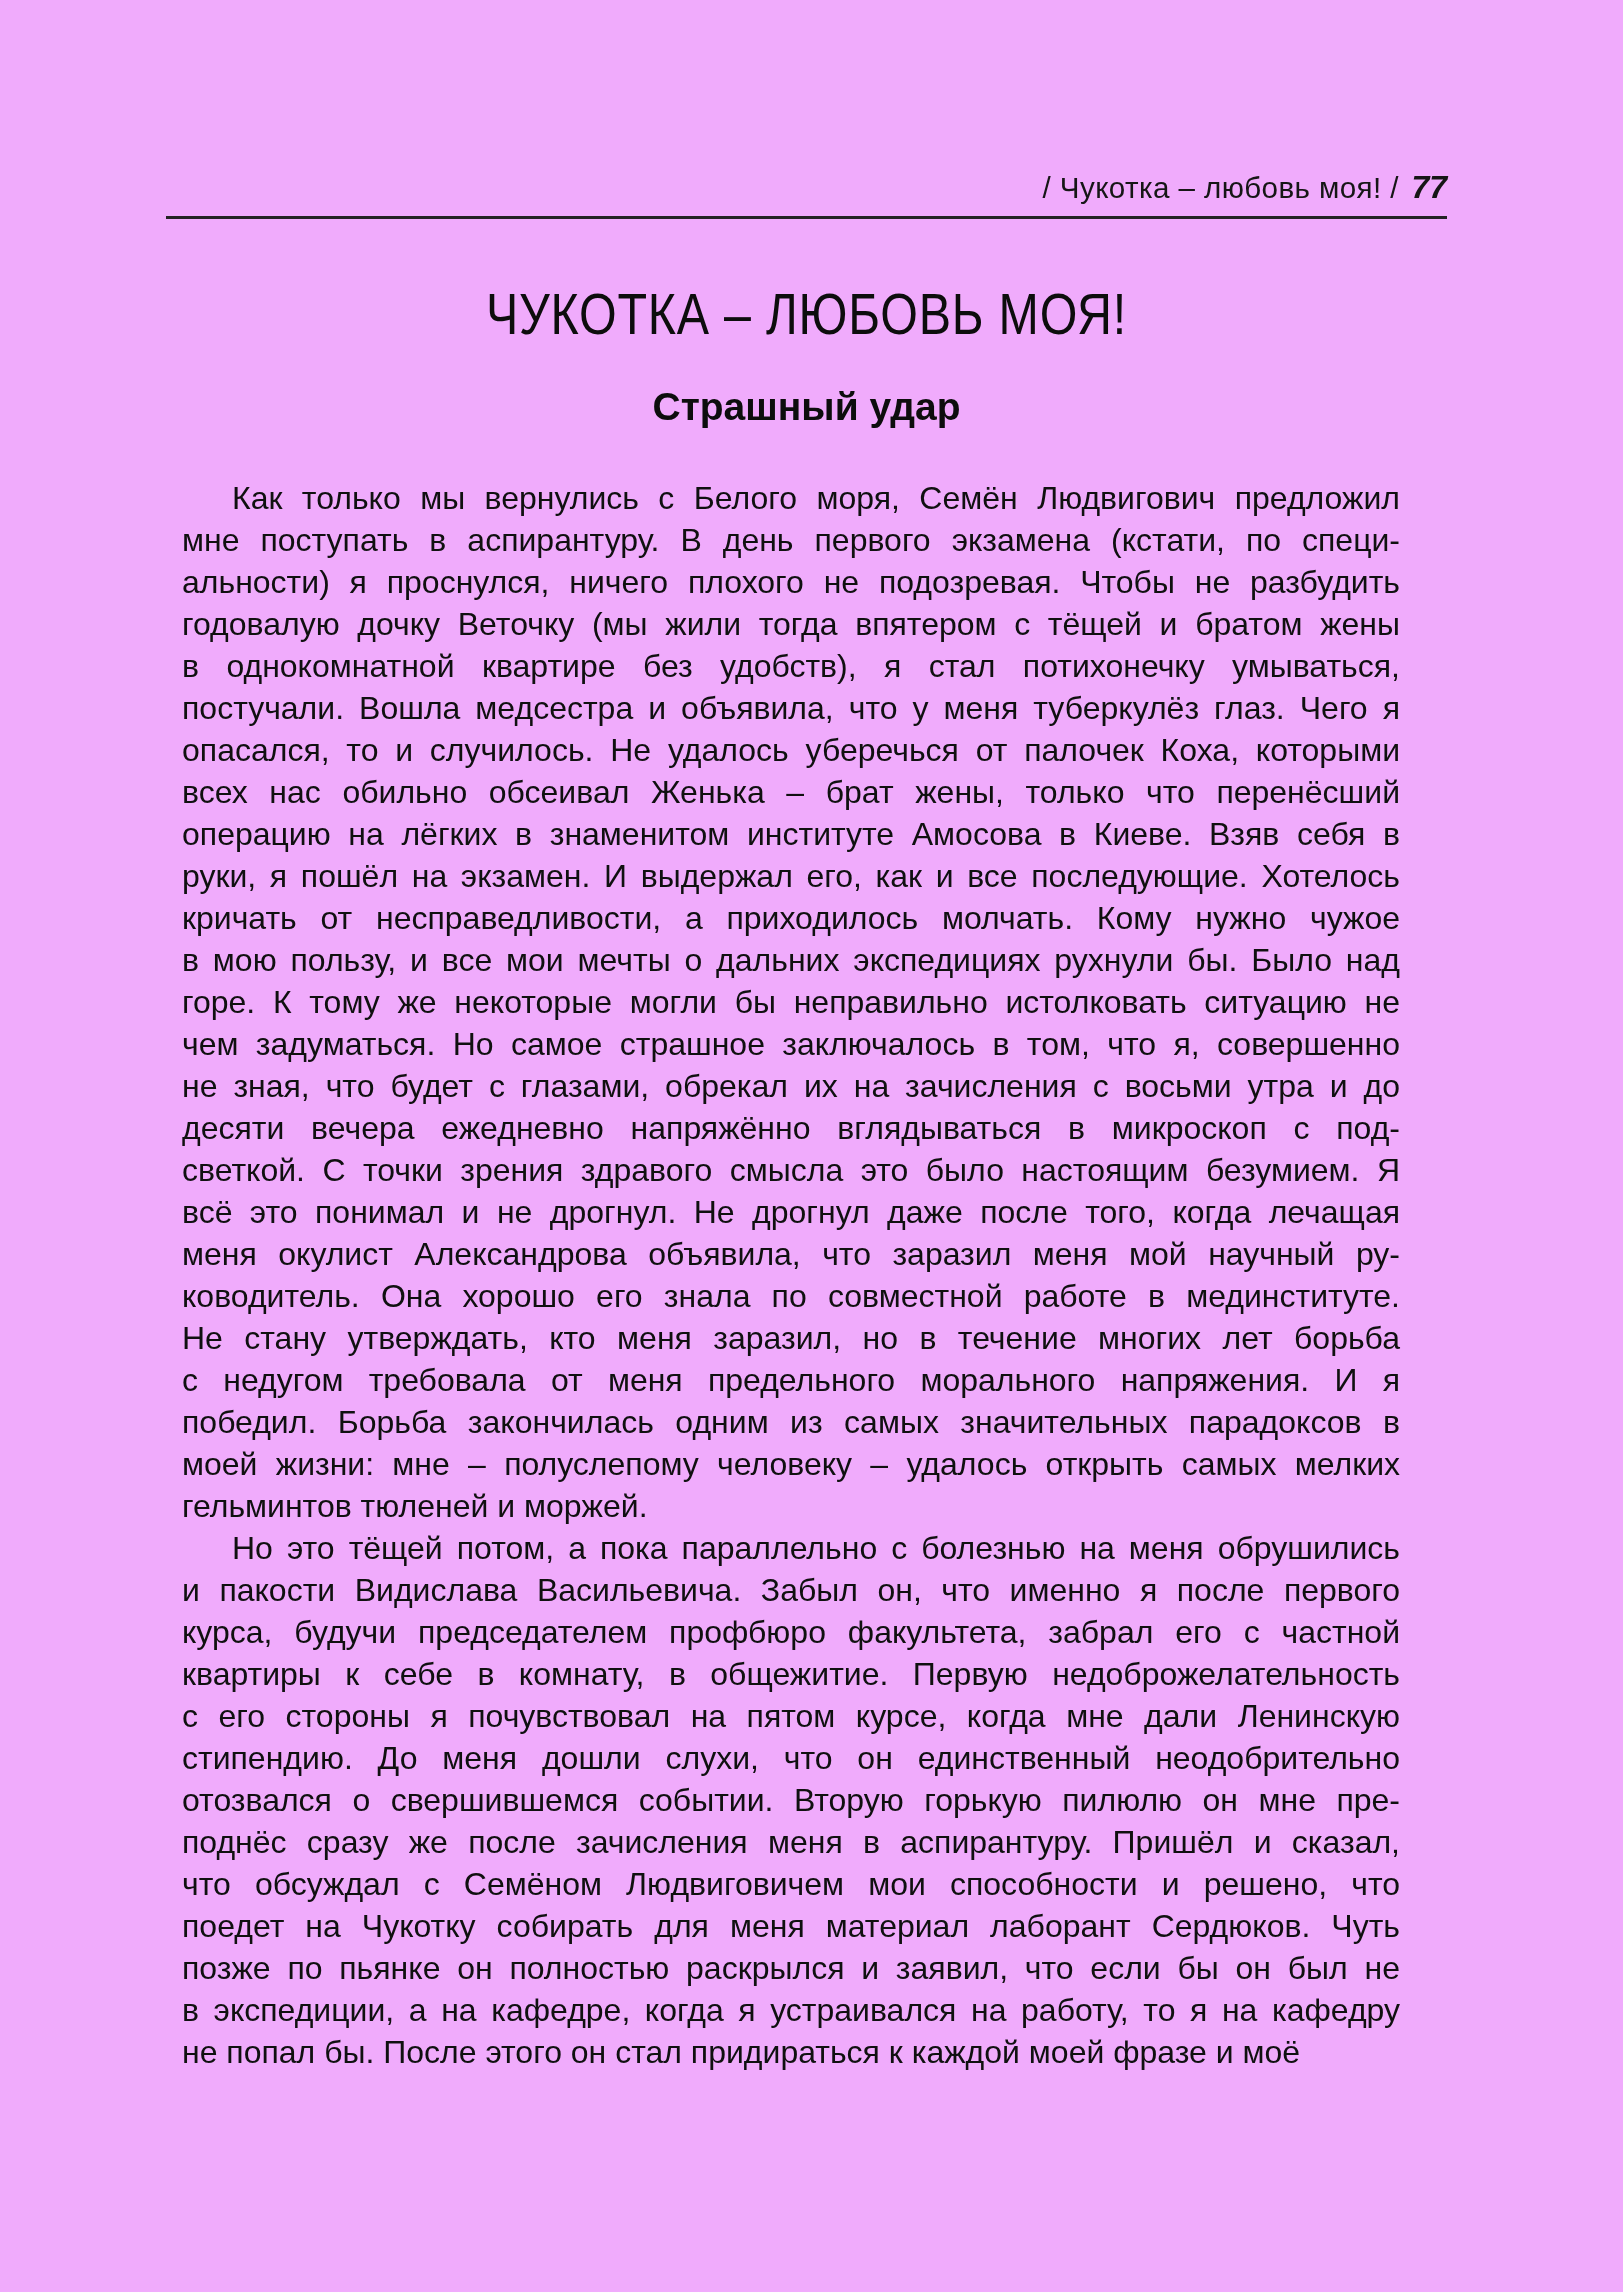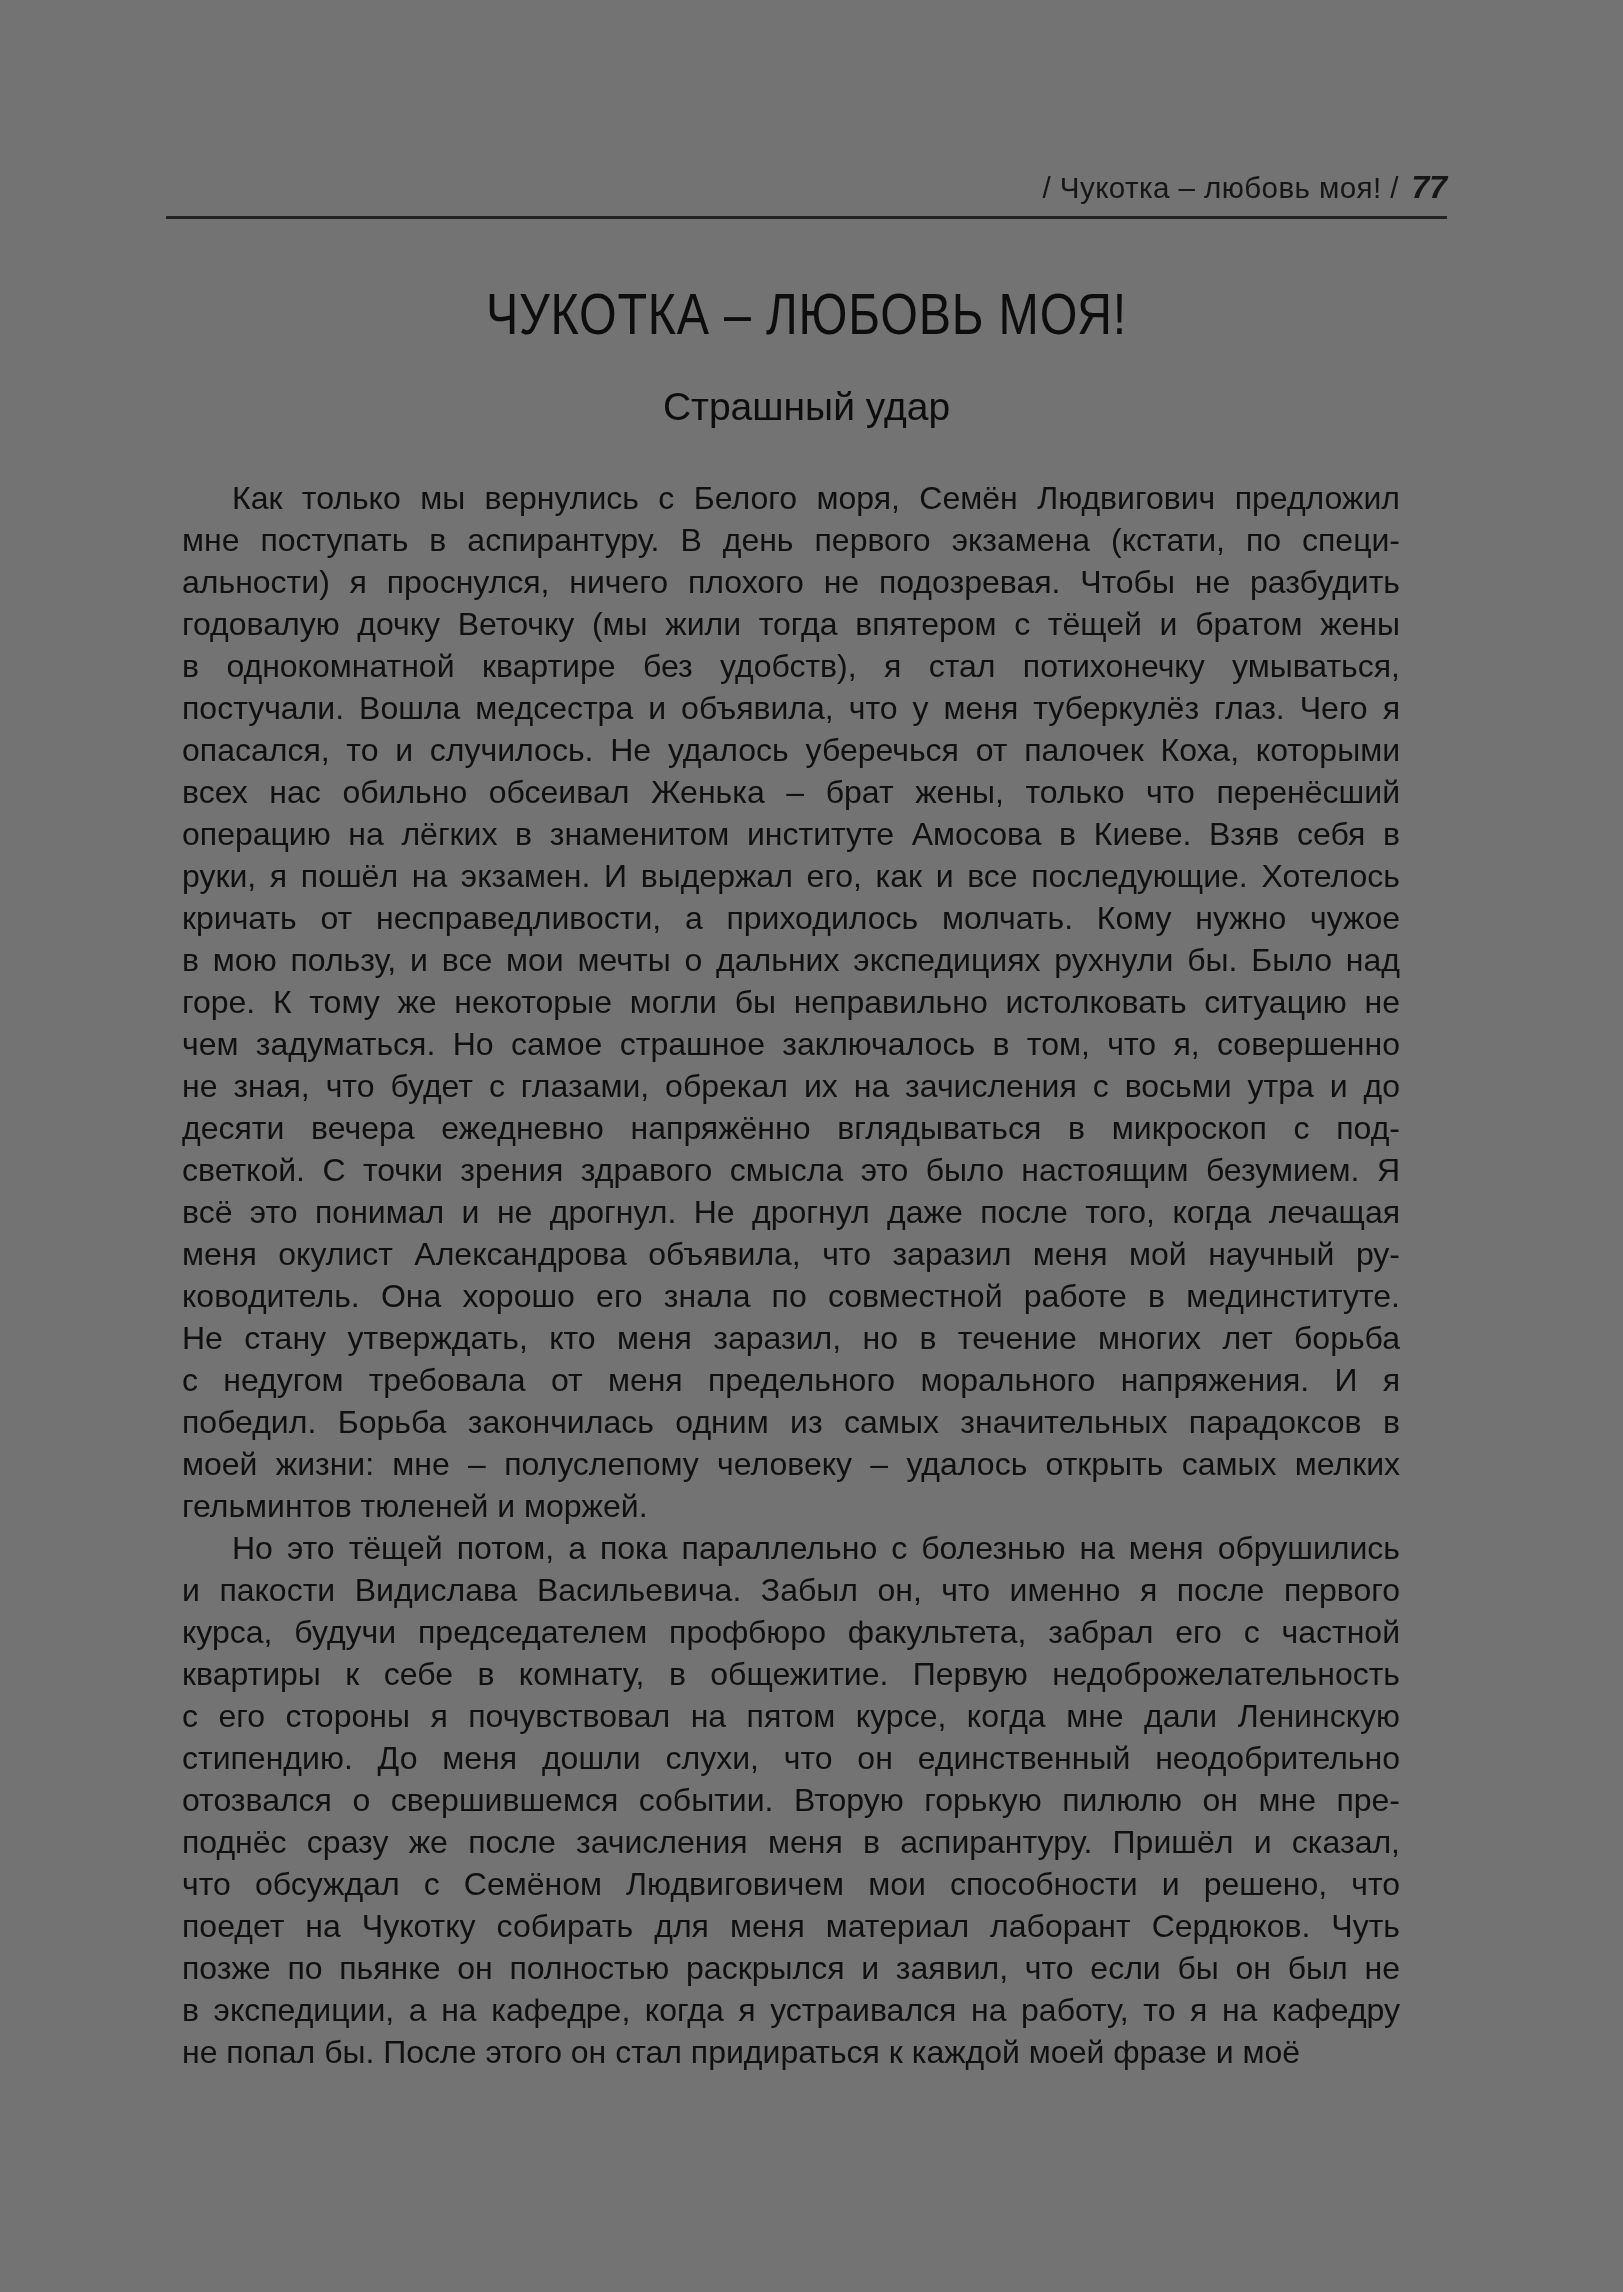--- a/index.html
+++ b/index.html
@@ -5,21 +5,21 @@
   html, body {
     margin: 0;
     padding: 0;
     background: #ffffff;
   }
   .page {
     position: relative;
     width: 1624px;
     height: 2293px;
     box-sizing: border-box;
-    background: #737373;
+    background: #f0abfc;
     color: #101010;
     font-family: "Liberation Sans", sans-serif;
     padding: 170px 177px 0 166px;
     overflow: hidden;
   }
   .header-row {
     display: flex;
     justify-content: flex-end;
     align-items: baseline;
     gap: 12.5px;
@@ -51,21 +51,21 @@
     transform: scaleX(0.85);
     transform-origin: 50% 50%;
     color: #0d0d0d;
     white-space: nowrap;
   }
   .section-heading {
     margin: 38px 0 8px 0;
     text-align: center;
     font-size: 39px;
     line-height: 45px;
-    font-weight: 400;
+    font-weight: 700;
     color: #0d0d0d;
   }
   .body-text {
     margin-top: 48px;
     width: 1218px;
     font-size: 32px;
     line-height: 42px;
     color: #101010;
     margin-left: 16px;
   }

